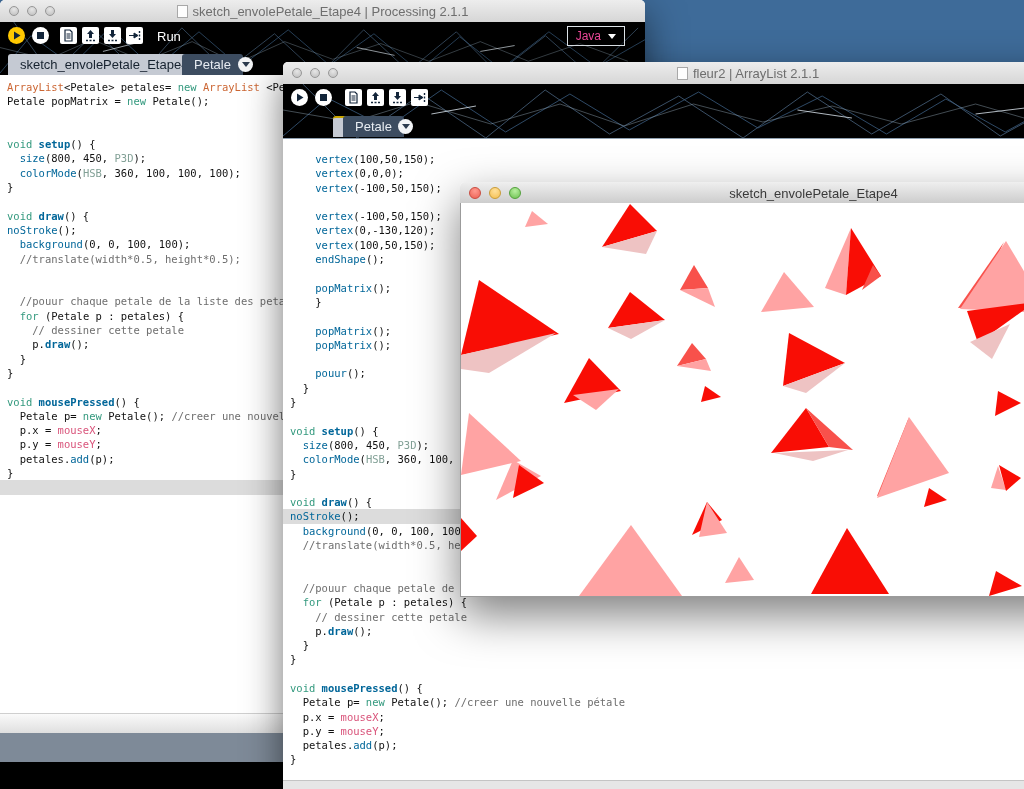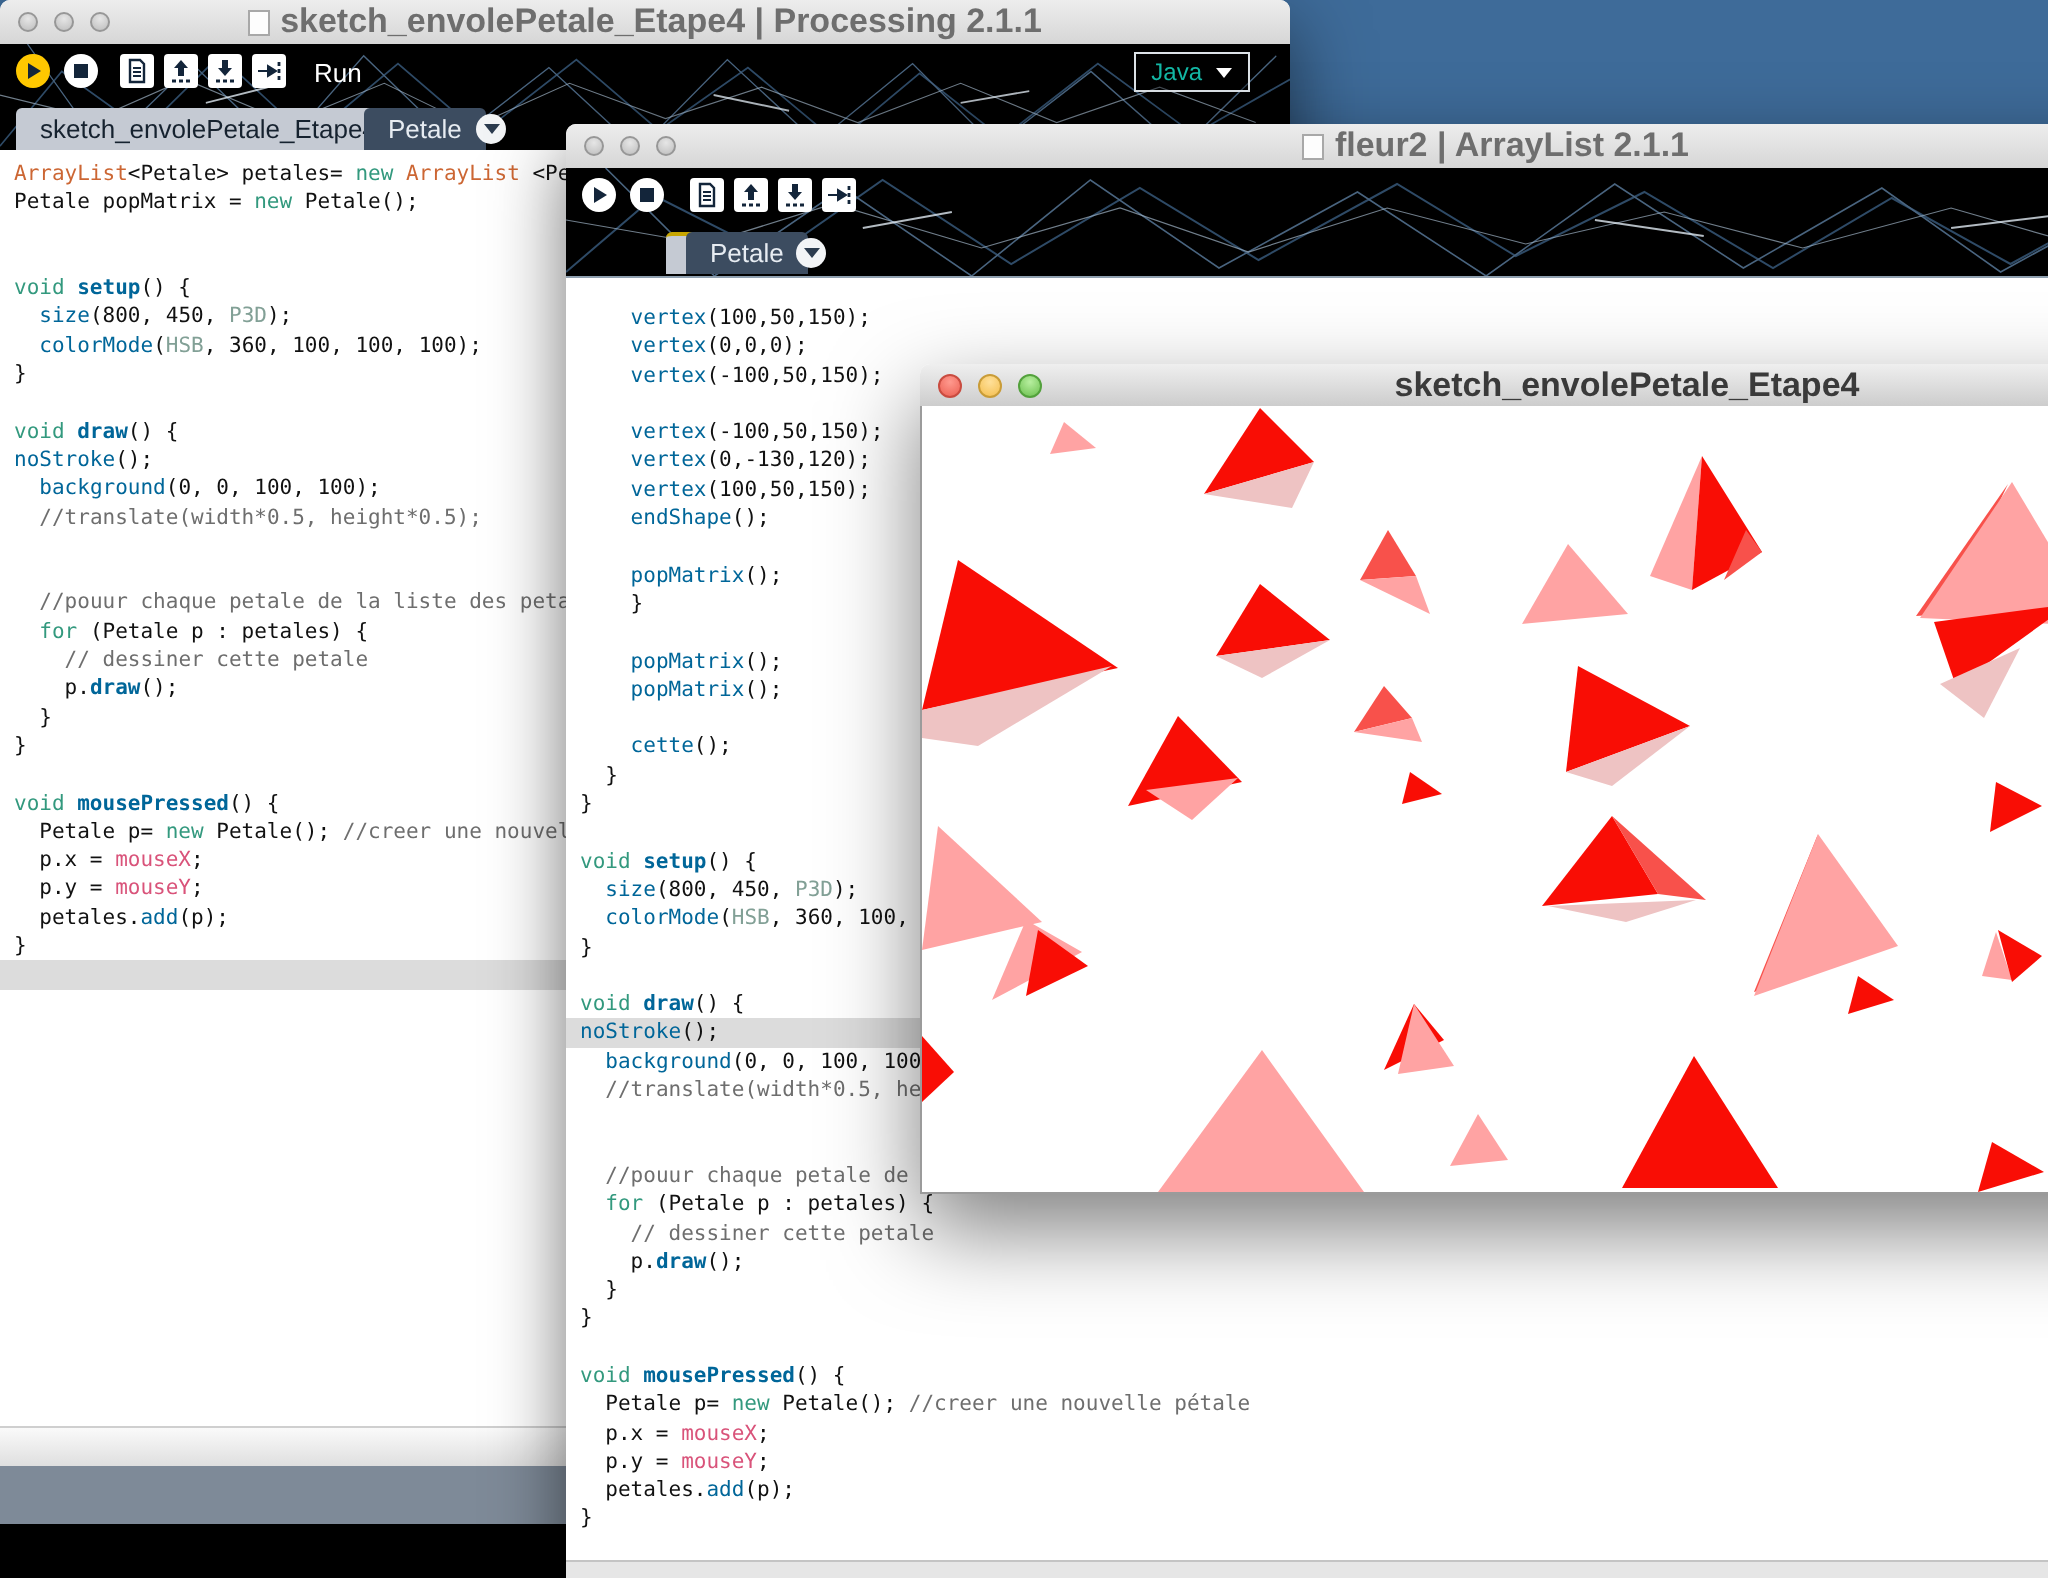--- a/index.html
+++ b/index.html
@@ -3,36 +3,36 @@
 <meta charset="utf-8">
 <style>
   html,body{margin:0;padding:0;background:#222;}
   #stage{position:relative;width:1024px;height:789px;overflow:hidden;background:#3E6B99;
          font-family:"Liberation Sans",sans-serif;}
   .window{position:absolute;background:#fff;border-radius:5px 5px 0 0;}
   .titlebar{position:absolute;left:0;right:0;top:0;height:22px;border-radius:5px 5px 0 0;
     background:linear-gradient(#EDEDED,#D6D6D6);border-bottom:1px solid #A9A9A9;
     display:flex;align-items:center;justify-content:center;}
   .titlebar.active{background:linear-gradient(#EFEFEF,#CBCBCB);}
-  .title-text{font-size:17px;font-weight:bold;color:#6E6E6E;white-space:nowrap;}
+  .title-text{font-size:13px;font-weight:normal;color:#6E6E6E;white-space:nowrap;}
   .titlebar.active .title-text{color:#3A3A3A;}
   .lights{position:absolute;left:9px;top:0;bottom:0;display:flex;align-items:center;gap:8px;}
   .light{width:10px;height:10px;border-radius:50%;background:radial-gradient(circle at 50% 30%,#E6E6E6,#BDBDBD);border:1px solid #979797;box-sizing:border-box;}
   .light.red{background:radial-gradient(circle at 50% 30%,#FF9A8F,#EC5F52);border-color:#C94C40;width:12px;height:12px;}
   .light.yellow{background:radial-gradient(circle at 50% 30%,#FFE09A,#F4BE4E);border-color:#C99C38;width:12px;height:12px;}
   .light.green{background:radial-gradient(circle at 50% 30%,#B8EFA0,#6BC04E);border-color:#53A13C;width:12px;height:12px;}
   .proxy-icon{width:11px;height:13px;background:#FDFDFD;border:1px solid #A8A8A8;margin-right:5px;box-sizing:border-box;}
   
   .chrome{position:absolute;left:0;right:0;background:#000;overflow:hidden;text-align:center;}
   .mesh{position:absolute;inset:0;width:100%;height:100%;}
   .tbtn{position:absolute;width:17px;height:17px;border-radius:9px;background:#fff;display:flex;align-items:center;justify-content:center;}
   .tbtn.square{border-radius:2px;}
   .tbtn.play-active{background:#FFC800;}
   .run-label{position:absolute;color:#fff;font-size:13px;}
-  .mode-dd{position:absolute;height:18px;border:1px solid #DDE3E8;color:#14b8a6;font-size:12px;
+  .mode-dd{position:absolute;height:18px;border:1px solid #DDE3E8;color:#ec4899;font-size:12px;
      display:flex;align-items:center;gap:7px;padding:0 8px;background:rgba(0,0,0,.4);}
   .dd-tri{width:0;height:0;border-left:4px solid transparent;border-right:4px solid transparent;border-top:5px solid #fff;}
   .tab{position:absolute;height:21px;border-radius:3px 3px 0 0;font-size:13px;display:flex;align-items:center;padding:0 12px;white-space:nowrap;}
   .tab.active{background:#C5CAD3;color:#16222F;}
   .tab.inactive{background:#3C4C60;color:#E7ECF2;}
   .tab.gold-top{border-top:2px solid #C7A500;height:19px;margin-left:40px;}
   .tab-dd{position:absolute;width:15px;height:15px;border-radius:50%;background:#F2F4F6;display:flex;align-items:center;justify-content:center;}
   .tab-dd .dd-tri{border-top-color:#2B3B4E;}
   
   .editor{position:absolute;left:0;right:0;background:#fff;overflow:hidden;}
@@ -236,21 +236,21 @@
         <div class="code-line"><span class="c-pl">    </span><span class="c-fb">vertex</span><span class="c-pl">(0,-130,120);</span></div>
         <div class="code-line"><span class="c-pl">    </span><span class="c-fb">vertex</span><span class="c-pl">(100,50,150);</span></div>
         <div class="code-line"><span class="c-pl">    </span><span class="c-fb">endShape</span><span class="c-pl">();</span></div>
         <div class="code-line"></div>
         <div class="code-line"><span class="c-pl">    </span><span class="c-fb">popMatrix</span><span class="c-pl">();</span></div>
         <div class="code-line"><span class="c-pl">    }</span></div>
         <div class="code-line"></div>
         <div class="code-line"><span class="c-pl">    </span><span class="c-fb">popMatrix</span><span class="c-pl">();</span></div>
         <div class="code-line"><span class="c-pl">    </span><span class="c-fb">popMatrix</span><span class="c-pl">();</span></div>
         <div class="code-line"></div>
-        <div class="code-line"><span class="c-pl">    </span><span class="c-fb">cette</span><span class="c-pl">();</span></div>
+        <div class="code-line"><span class="c-pl">    </span><span class="c-fb">pouur</span><span class="c-pl">();</span></div>
         <div class="code-line"><span class="c-pl">  }</span></div>
         <div class="code-line"><span class="c-pl">}</span></div>
         <div class="code-line"></div>
         <div class="code-line"><span class="c-kw">void </span><span class="c-fn">setup</span><span class="c-pl">() {</span></div>
         <div class="code-line"><span class="c-pl">  </span><span class="c-fb">size</span><span class="c-pl">(800, 450, </span><span class="c-cst">P3D</span><span class="c-pl">);</span></div>
         <div class="code-line"><span class="c-pl">  </span><span class="c-fb">colorMode</span><span class="c-pl">(</span><span class="c-cst">HSB</span><span class="c-pl">, 360, 100, 100, 100);</span></div>
         <div class="code-line"><span class="c-pl">}</span></div>
         <div class="code-line"></div>
         <div class="code-line"><span class="c-kw">void </span><span class="c-fn">draw</span><span class="c-pl">() {</span></div>
         <div class="code-line hl"><span class="c-fb">noStroke</span><span class="c-pl">();</span></div>

